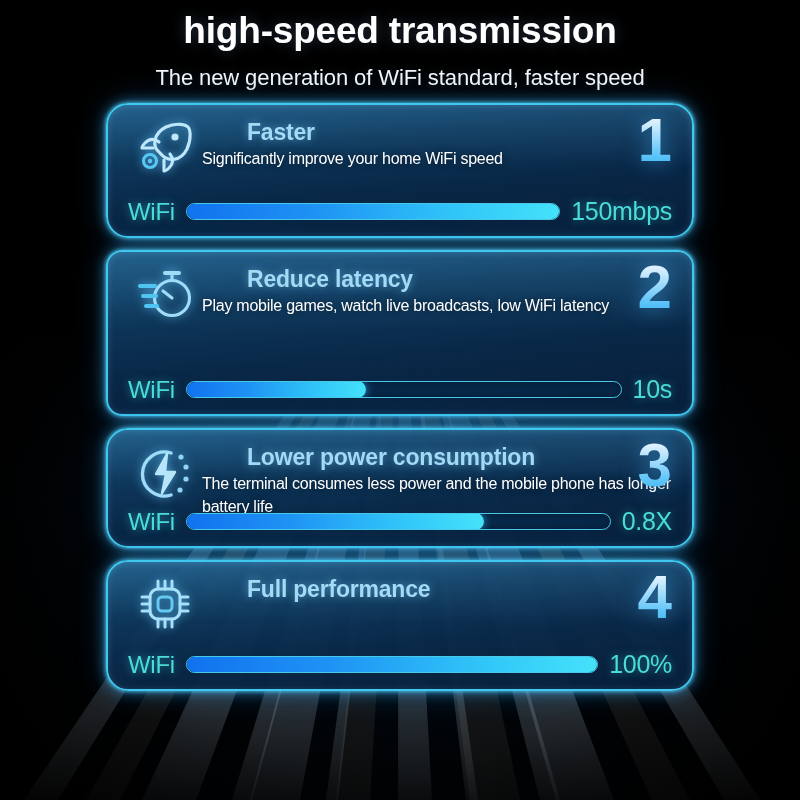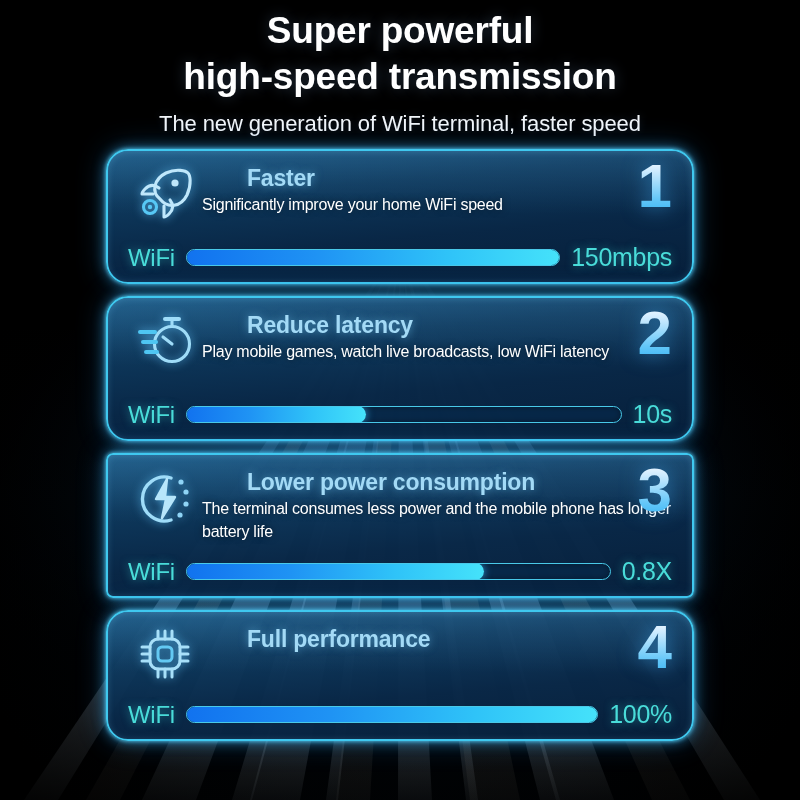--- a/index.html
+++ b/index.html
@@ -104,22 +104,22 @@
   }
   .card-inner-sheen {
     position: absolute;
     left: 0; right: 0; top: 0;
     height: 48%;
     background: linear-gradient(to bottom, rgba(120,200,255,0.13), rgba(120,200,255,0));
     pointer-events: none;
   }
 
   .card-h1 { height: 135px; }
-  .card-h2 { height: 145px; }
-  .card-h3 { height: 145px; border-radius: 7px; }
+  .card-h2 { height: 166px; border-radius: 16px; }
+  .card-h3 { height: 120px; }
   .card-h4 { height: 131px; }
 
   .card-top {
     position: relative;
     display: flex;
     align-items: flex-start;
     min-height: 64px;
   }
 
   .icon-box {
@@ -261,23 +261,22 @@
       <polygon points="399,250 400,250 338,800 326,800" fill="url(#rayGrad)"></polygon>
       <polygon points="400,250 401,250 478,800 466,800" fill="url(#rayGrad)"></polygon>
       <polygon points="396,250 398,250 58,800 24,800" fill="url(#rayGrad)"></polygon>
       <polygon points="403,250 406,250 760,800 724,800" fill="url(#rayGrad)"></polygon>
     </g>
   </svg>
 
   <div id="vignette"></div>
 
   <div id="header">
-    <div class="headline">Super powerful</div>
     <div class="headline">high-speed transmission</div>
-    <div class="subhead">The new generation of WiFi terminal, faster speed</div>
+    <div class="subhead">The new generation of WiFi standard, faster speed</div>
   </div>
 
   <div id="cards">
 
     <div class="card card-h1">
       <div class="card-inner-sheen"></div>
       <div class="card-top">
         <div class="icon-box">
           <svg width="56" height="56" viewBox="0 0 56 56" fill="none" stroke="#bfe7fb" stroke-width="3.1" stroke-linecap="round" stroke-linejoin="round">
             <path d="M23 33 C14 26 17 13 29 7 C40 2 49 5 51 7 C53 9 55 18 50 29 C44 41 31 43 23 33 Z"></path>

